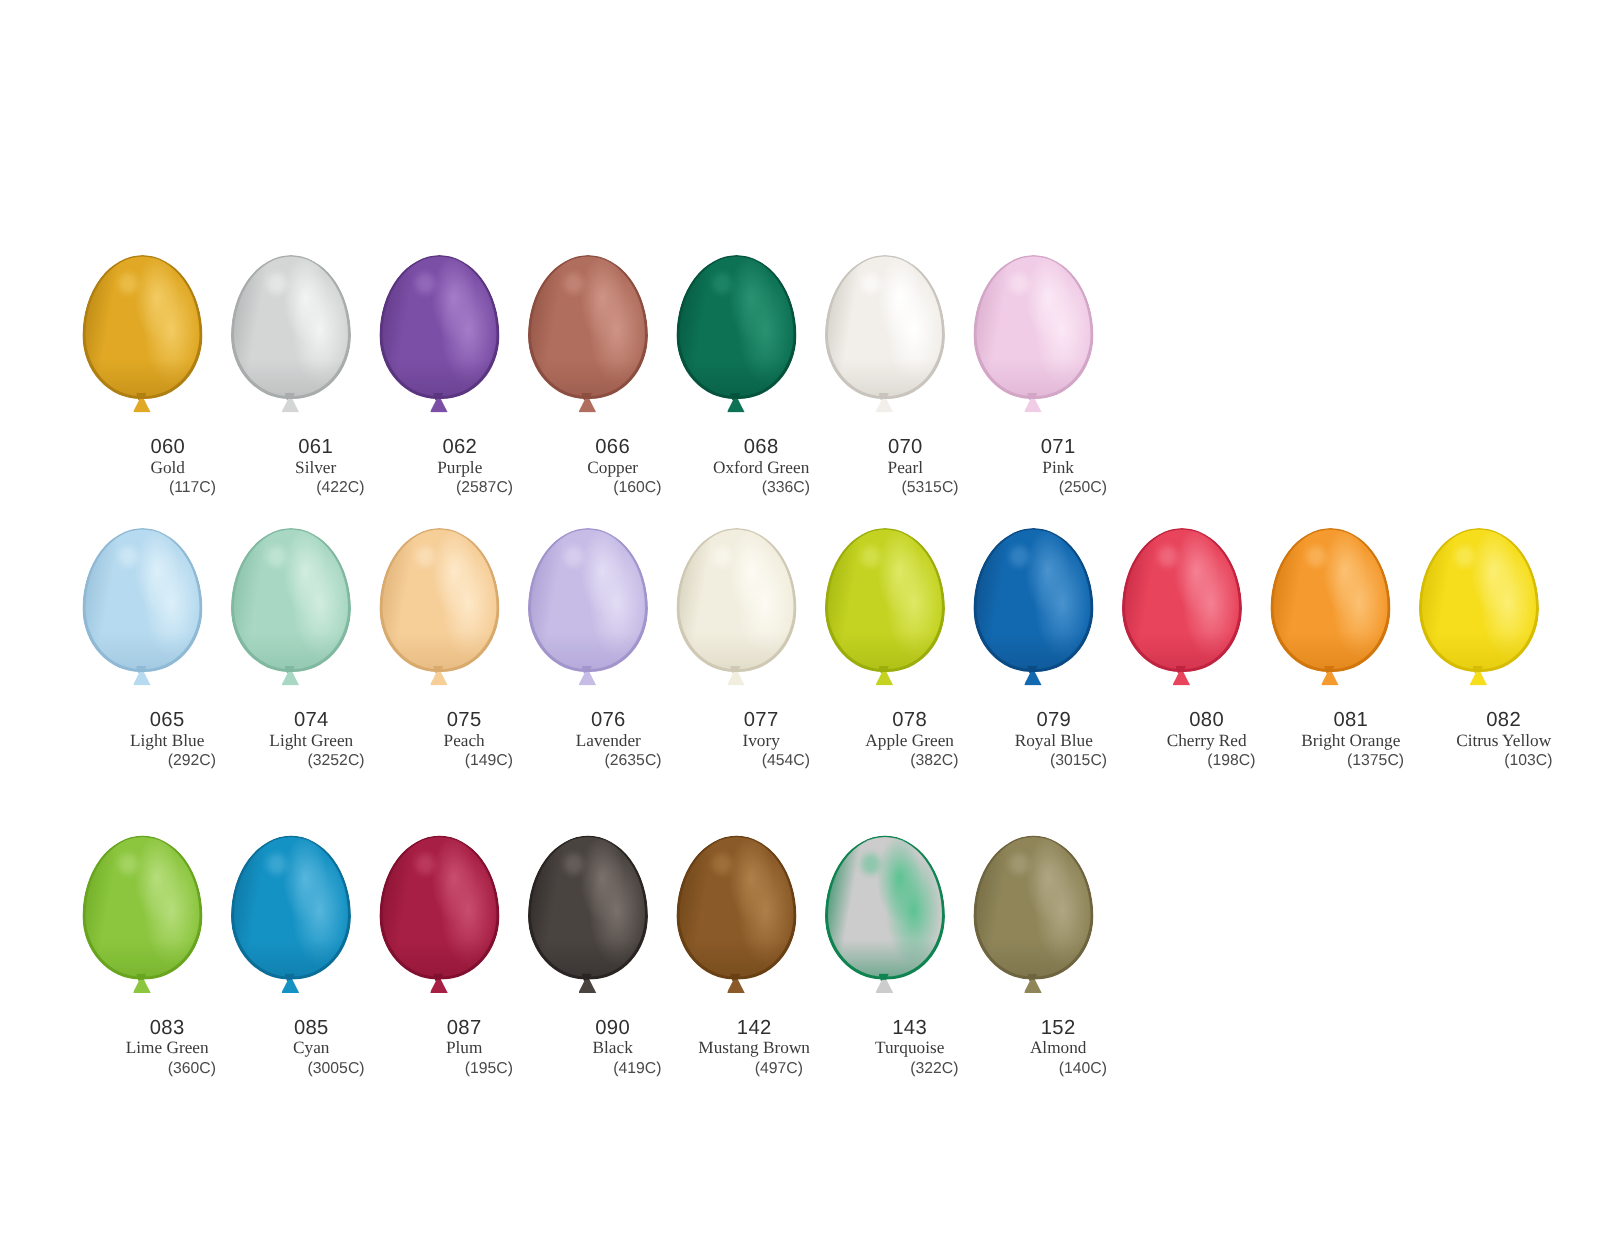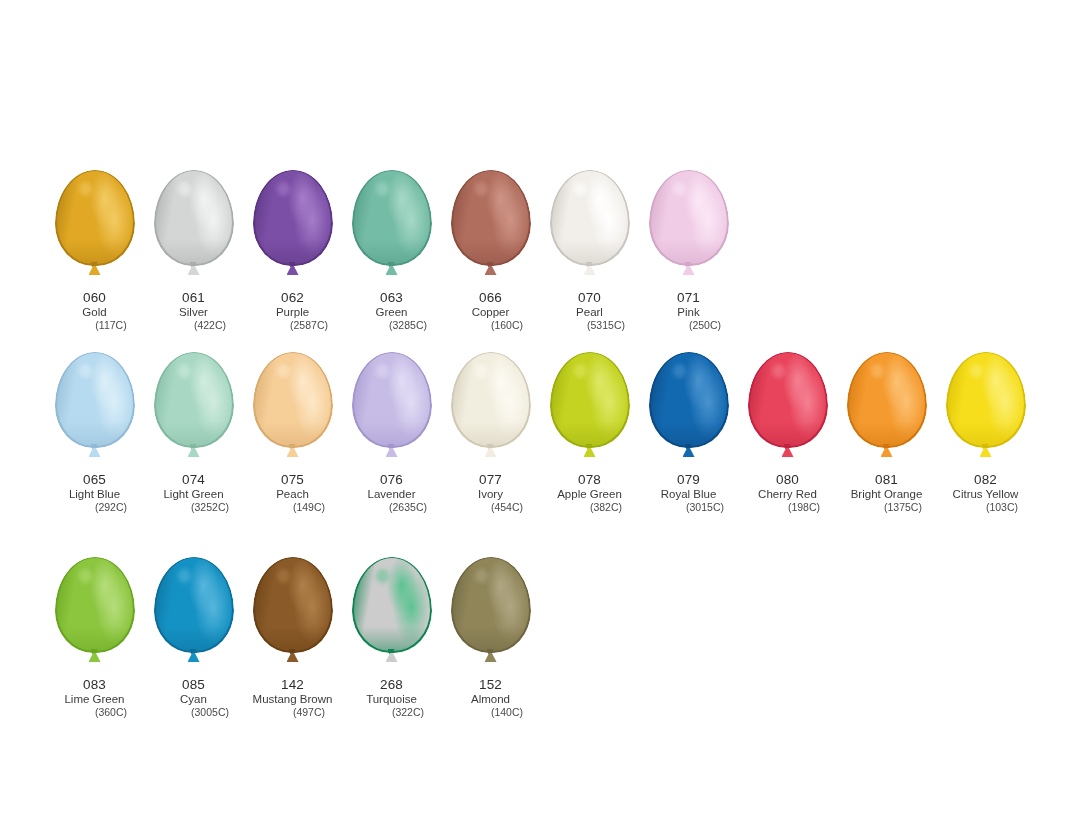--- a/index.html
+++ b/index.html
@@ -17,21 +17,21 @@
   .row{
     position:absolute;
     left:45px;
     display:flex;
     flex-direction:row;
   }
   .cell{
     width:99px;
     display:flex;
     flex-direction:column;
-    align-items:center;
+    align-items:flex-end;
   }
   .balloon-wrap{
     position:relative;
     width:99px;height:118px;
   }
   .balloon{
     position:absolute;
     left:50%;top:0;
     transform:translateX(-50%);
     width:80px;height:96px;
@@ -108,20 +108,21 @@
   }
   .code{
     font-size:13.5px;
     letter-spacing:.2px;
     color:#2f2f2f;
   }
   .name{
     font-size:11.5px;
     color:#3b3b3b;
     white-space:nowrap;
+    font-family:Liberation Serif, serif;
   }
   .pantone{
     font-size:10.5px;
     color:#4a4a4a;
     margin-left:33px;
   }
 </style>
 </head>
 <body>
 
@@ -180,60 +181,60 @@
             <i class="n1"></i>
             <i class="n2"></i>
           </div>
         </div>
         <div class="labels">
           <div class="code">062</div>
           <div class="name">Purple</div>
           <div class="pantone">(2587C)</div>
         </div>
       </div>
-      <div class="cell" style="--base: #74BCA5; --dark: #4E9883; --light: #A6D8C6;">
-        <div class="balloon-wrap">
-          <div class="balloon">
-            <div class="rim"></div>
-            <div class="body"></div>
-            <div class="sheen"></div>
-            <div class="spec"></div>
-            <div class="foot"></div>
-          </div>
-          <div class="knot">
-            <i class="n1"></i>
-            <i class="n2"></i>
-          </div>
-        </div>
-        <div class="labels">
-          <div class="code">063</div>
-          <div class="name">Green</div>
-          <div class="pantone">(3285C)</div>
-        </div>
-      </div>
       <div class="cell" style="--base: #B06E5E; --dark: #8C4E40; --light: #CE9486;">
         <div class="balloon-wrap">
           <div class="balloon">
             <div class="rim"></div>
             <div class="body"></div>
             <div class="sheen"></div>
             <div class="spec"></div>
             <div class="foot"></div>
           </div>
           <div class="knot">
             <i class="n1"></i>
             <i class="n2"></i>
           </div>
         </div>
         <div class="labels">
           <div class="code">066</div>
           <div class="name">Copper</div>
           <div class="pantone">(160C)</div>
         </div>
       </div>
+      <div class="cell" style="--base: #0D7254; --dark: #05533C; --light: #2B9271;">
+        <div class="balloon-wrap">
+          <div class="balloon">
+            <div class="rim"></div>
+            <div class="body"></div>
+            <div class="sheen"></div>
+            <div class="spec"></div>
+            <div class="foot"></div>
+          </div>
+          <div class="knot">
+            <i class="n1"></i>
+            <i class="n2"></i>
+          </div>
+        </div>
+        <div class="labels">
+          <div class="code">068</div>
+          <div class="name">Oxford Green</div>
+          <div class="pantone">(336C)</div>
+        </div>
+      </div>
       <div class="cell" style="--base: #F2EFEA; --dark: #C9C5BE; --light: #FFFFFF;">
         <div class="balloon-wrap">
           <div class="balloon">
             <div class="rim"></div>
             <div class="body"></div>
             <div class="sheen"></div>
             <div class="spec"></div>
             <div class="foot"></div>
           </div>
           <div class="knot">
@@ -504,20 +505,60 @@
             <i class="n1"></i>
             <i class="n2"></i>
           </div>
         </div>
         <div class="labels">
           <div class="code">085</div>
           <div class="name">Cyan</div>
           <div class="pantone">(3005C)</div>
         </div>
       </div>
+      <div class="cell" style="--base: #A81F45; --dark: #811030; --light: #C84E70;">
+        <div class="balloon-wrap">
+          <div class="balloon">
+            <div class="rim"></div>
+            <div class="body"></div>
+            <div class="sheen"></div>
+            <div class="spec"></div>
+            <div class="foot"></div>
+          </div>
+          <div class="knot">
+            <i class="n1"></i>
+            <i class="n2"></i>
+          </div>
+        </div>
+        <div class="labels">
+          <div class="code">087</div>
+          <div class="name">Plum</div>
+          <div class="pantone">(195C)</div>
+        </div>
+      </div>
+      <div class="cell" style="--base: #4A4441; --dark: #2A2523; --light: #7A716C;">
+        <div class="balloon-wrap">
+          <div class="balloon">
+            <div class="rim"></div>
+            <div class="body"></div>
+            <div class="sheen"></div>
+            <div class="spec"></div>
+            <div class="foot"></div>
+          </div>
+          <div class="knot">
+            <i class="n1"></i>
+            <i class="n2"></i>
+          </div>
+        </div>
+        <div class="labels">
+          <div class="code">090</div>
+          <div class="name">Black</div>
+          <div class="pantone">(419C)</div>
+        </div>
+      </div>
       <div class="cell" style="--base: #8A5A28; --dark: #684014; --light: #AE8049;">
         <div class="balloon-wrap">
           <div class="balloon">
             <div class="rim"></div>
             <div class="body"></div>
             <div class="sheen"></div>
             <div class="spec"></div>
             <div class="foot"></div>
           </div>
           <div class="knot">
@@ -539,21 +580,21 @@
             <div class="sheen"></div>
             <div class="spec"></div>
             <div class="foot"></div>
           </div>
           <div class="knot">
             <i class="n1"></i>
             <i class="n2"></i>
           </div>
         </div>
         <div class="labels">
-          <div class="code">268</div>
+          <div class="code">143</div>
           <div class="name">Turquoise</div>
           <div class="pantone">(322C)</div>
         </div>
       </div>
       <div class="cell" style="--base: #8F8559; --dark: #6E6540; --light: #B0A683;">
         <div class="balloon-wrap">
           <div class="balloon">
             <div class="rim"></div>
             <div class="body"></div>
             <div class="sheen"></div>

